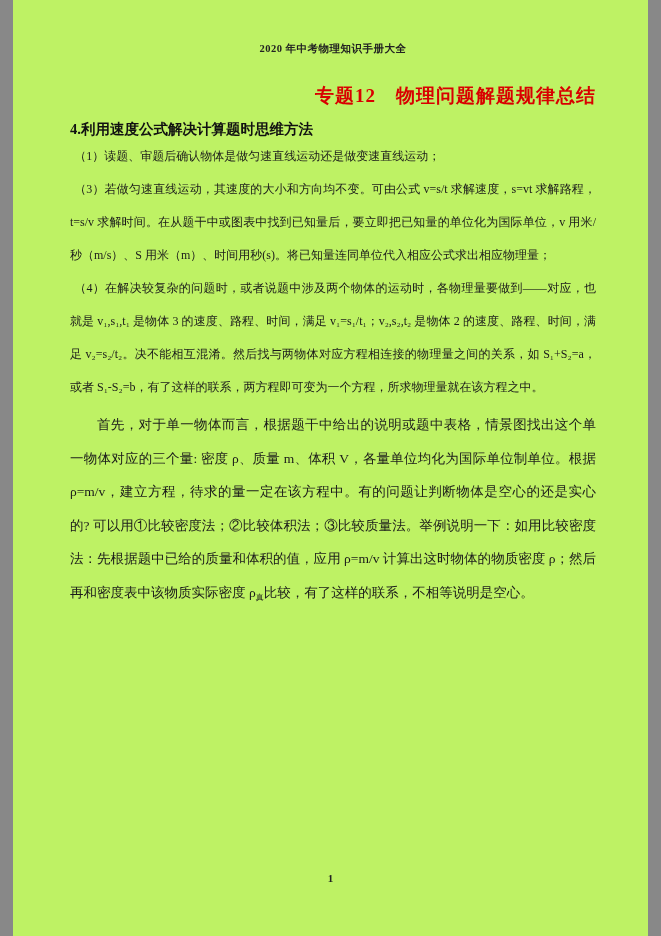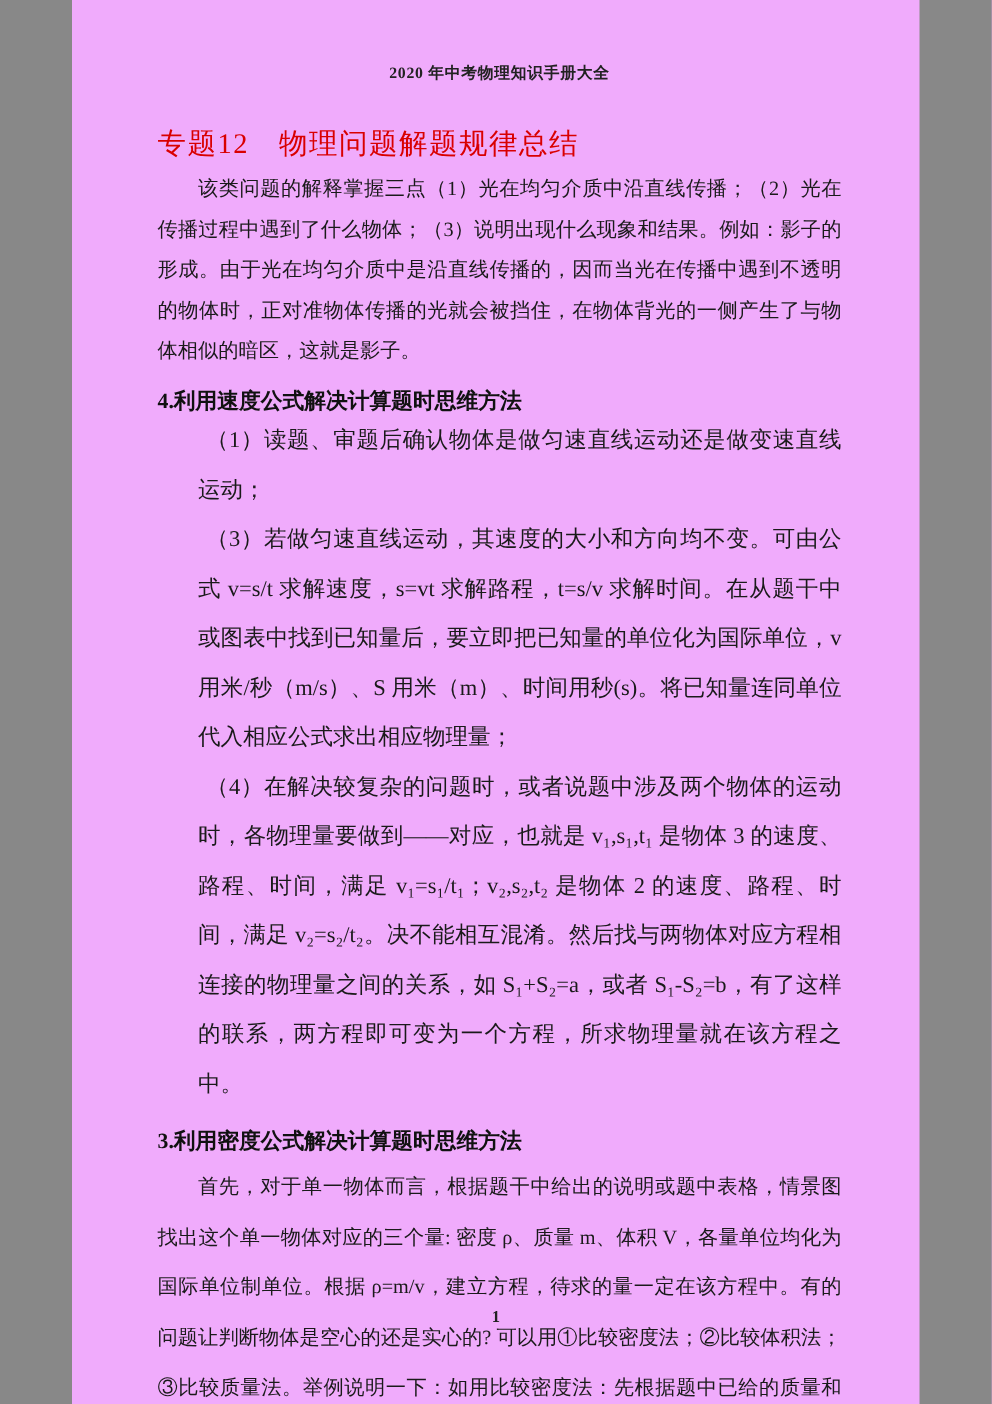--- a/index.html
+++ b/index.html
@@ -1,66 +1,65 @@
 <!DOCTYPE html>
 <html><head>
 <meta charset="utf-8">
 <style>
   * { margin: 0; padding: 0; box-sizing: border-box; }
   html, body { background: #888; }
   .page {
     position: relative;
-    width: 565px;
+    width: 635px;
     height: 936px;
     margin: 0 auto;
-    background: #f0abfc;
+    background: #bef264;
     font-family: "Liberation Serif", "DejaVu Serif", serif;
     color: #1a1a1a;
     overflow: hidden;
   }
   .content {
     padding: 42px 52px 0 57px;
   }
   .doc-header {
     text-align: center;
     font-size: 10.5px;
     font-weight: 700;
     letter-spacing: 0.5px;
     color: #222;
   }
   .doc-title {
     margin-top: 27px;
-    text-align: left;
+    text-align: right;
     font-size: 19px;
-    font-weight: 400;
+    font-weight: 700;
     letter-spacing: 1px;
   }
   .section-heading {
     margin-top: 15px;
     font-size: 14.5px;
     font-weight: 700;
     color: #111;
     text-align: left;
   }
   .section-heading.tight { margin-top: 11px; }
   .para {
     font-size: 13.5px;
     line-height: 27px;
     text-align: justify;
     text-justify: inter-character;
     margin-top: 3px;
   }
   .para.indent { text-indent: 2em; }
   .body-item {
-    font-size: 15px;
+    font-size: 12px;
     line-height: 33px;
     text-align: justify;
     text-justify: inter-character;
     text-indent: 0.35em;
-    margin-left: 27px;
   }
   .body-item.first { margin-top: 1px; }
   .s3-para {
     font-size: 13.5px;
     line-height: 33.5px;
     text-align: justify;
     text-justify: inter-character;
     text-indent: 2em;
     margin-top: 4px;
   }
@@ -83,31 +82,29 @@
 <body>
 
 <div class="page">
   <div class="content">
 
     <div class="doc-header">2020 年中考物理知识手册大全</div>
 
     <div class="doc-title" style="color: rgb(217, 0, 0);">专题12　物理问题解题规律总结</div>
 
 
-    <p class="para indent">该类问题的解释掌握三点（1）光在均匀介质中沿直线传播；（2）光在传播过程中遇到了什么物体；（3）说明出现什么现象和结果。例如：影子的形成。由于光在均匀介质中是沿直线传播的，因而当光在传播中遇到不透明的物体时，正对准物体传播的光就会被挡住，在物体背光的一侧产生了与物体相似的暗区，这就是影子。</p>
 
     <div class="section-heading tight">4.利用速度公式解决计算题时思维方法</div>
 
     <p class="body-item first">（1）读题、审题后确认物体是做匀速直线运动还是做变速直线运动；</p>
 
     <p class="body-item">（3）若做匀速直线运动，其速度的大小和方向均不变。可由公式 v=s/t 求解速度，s=vt 求解路程，t=s/v 求解时间。在从题干中或图表中找到已知量后，要立即把已知量的单位化为国际单位，v 用米/秒（m/s）、S 用米（m）、时间用秒(s)。将已知量连同单位代入相应公式求出相应物理量；</p>
 
 
     <p class="body-item">（4）在解决较复杂的问题时，或者说题中涉及两个物体的运动时，各物理量要做到——对应，也就是 v₁,s₁,t₁ 是物体 3 的速度、路程、时间，满足 v₁=s₁/t₁；v₂,s₂,t₂ 是物体 2 的速度、路程、时间，满足 v₂=s₂/t₂。决不能相互混淆。然后找与两物体对应方程相连接的物理量之间的关系，如 S₁+S₂=a，或者 S₁-S₂=b，有了这样的联系，两方程即可变为一个方程，所求物理量就在该方程之中。</p>
 
-    <div class="section-heading tight">3.利用密度公式解决计算题时思维方法</div>
 
     <p class="s3-para"><span>首先，对于单一物体而言，根据题干中给出的说明或题中表格，情景图找出这个单一物体对应的三个量: 密度 ρ、质量 m、体积 V，各量单位均化为国际单位制单位。根据 ρ=m/v，建立方程，待求的量一定在该方程中。有的问题让判断物体是空心的还是实心的? 可以用①比较密度法；②比较体积法；③比较质量法。举例说明一下：如用比较密度法：先根据题中已给的质量和体积的值，应用 ρ=m/v 计算出这时物体的物质密度 ρ；然后再和密度表中该物质实际密度 ρ</span><sub class="small-sub">真</sub><span>比较，有了这样的联系，不相等说明是空心。</span></p>
 
   </div>
 
   <div class="page-number">1</div>
 </div>
 
 </body></html>

